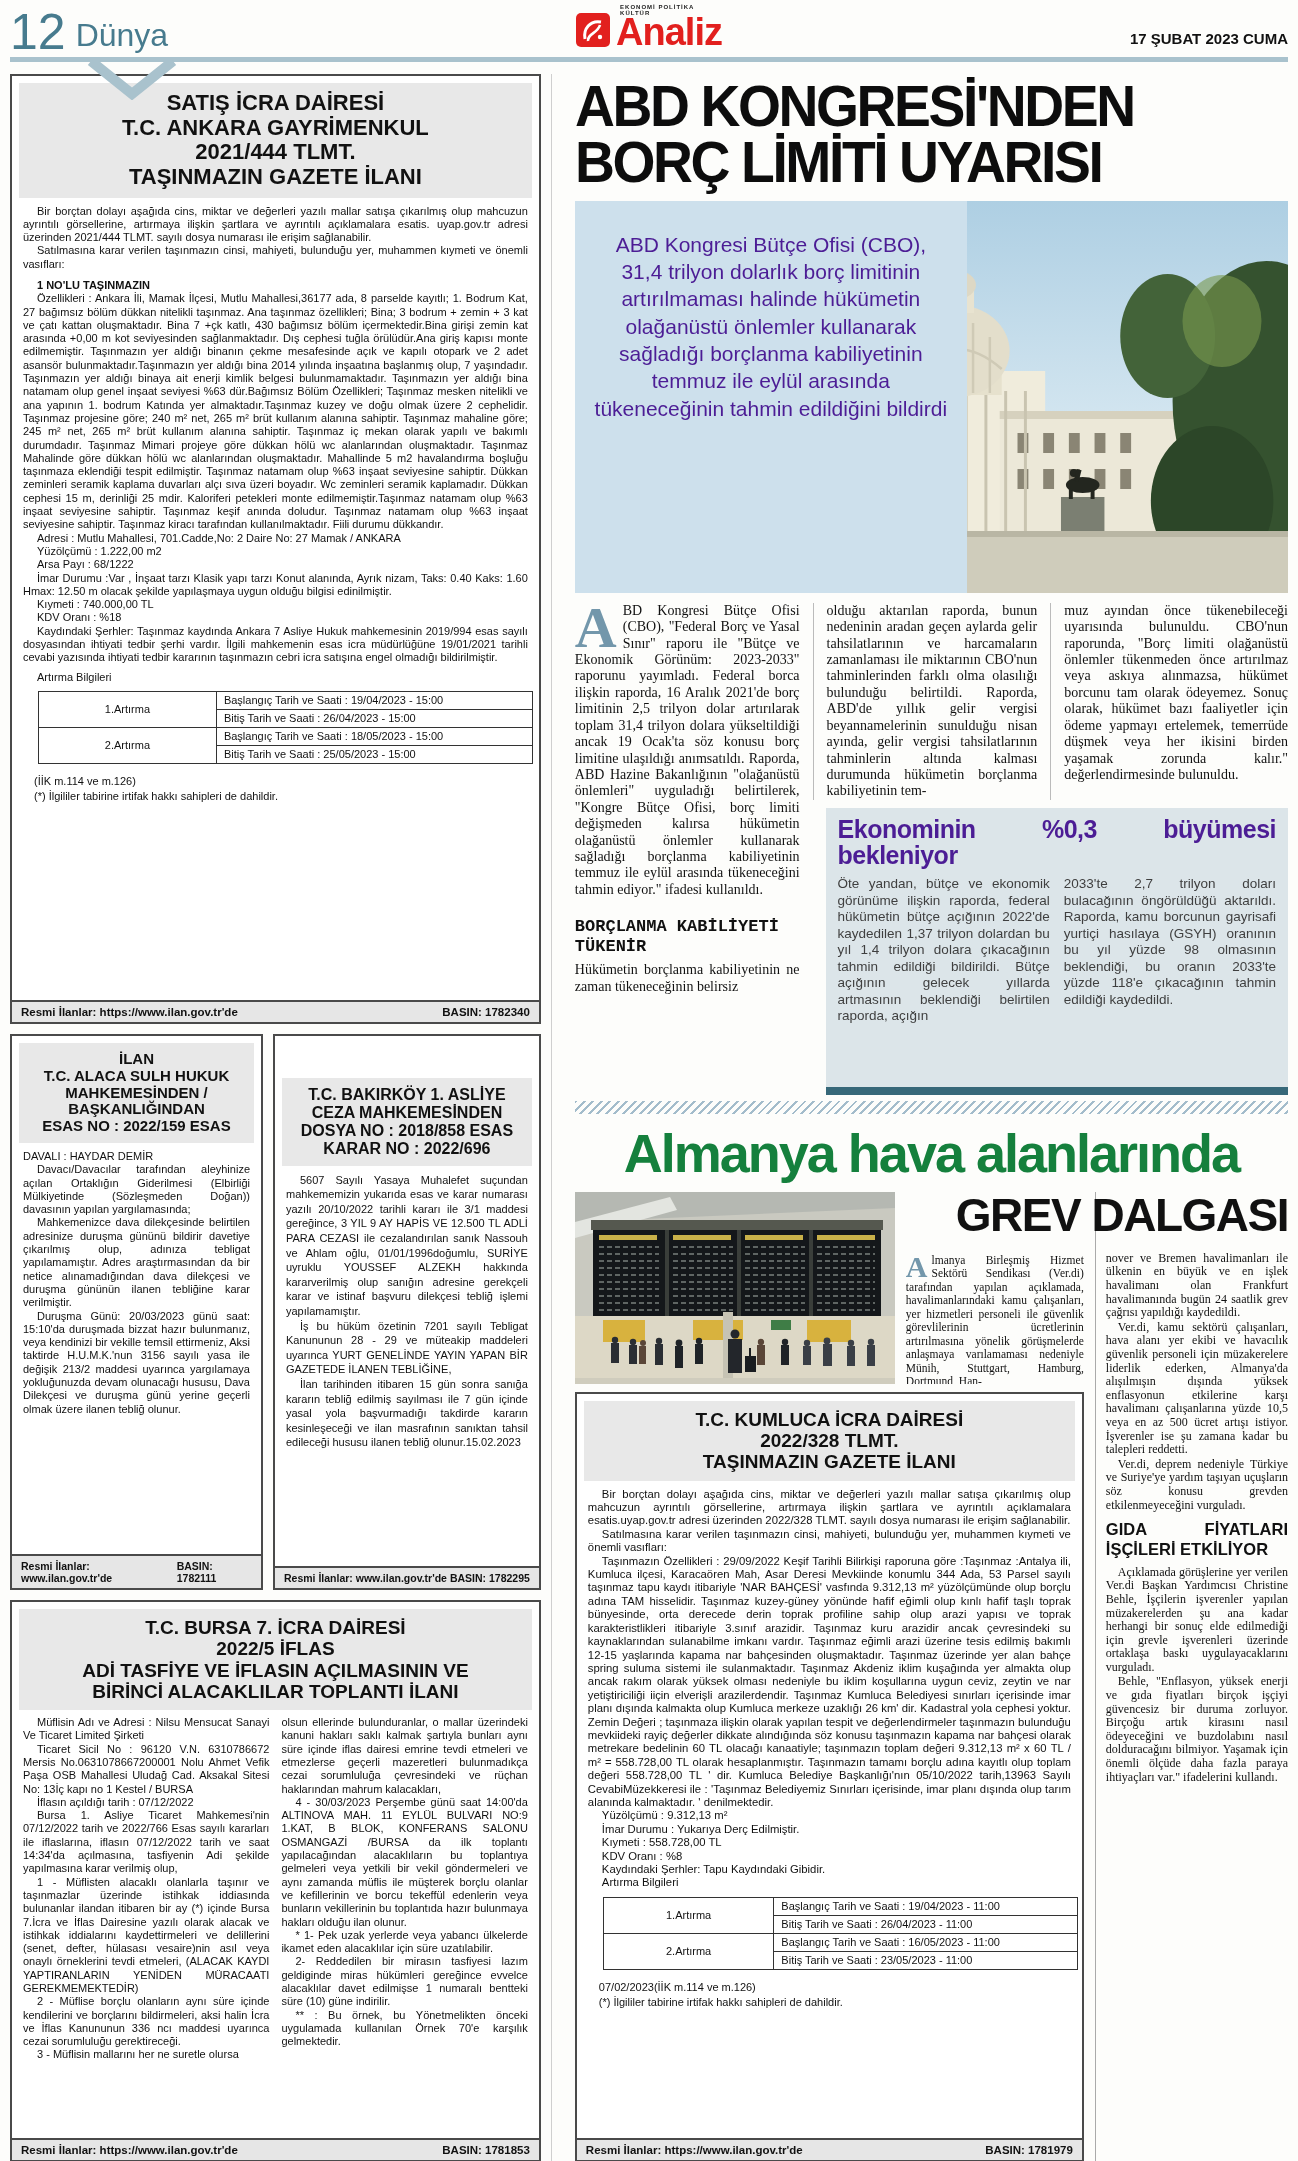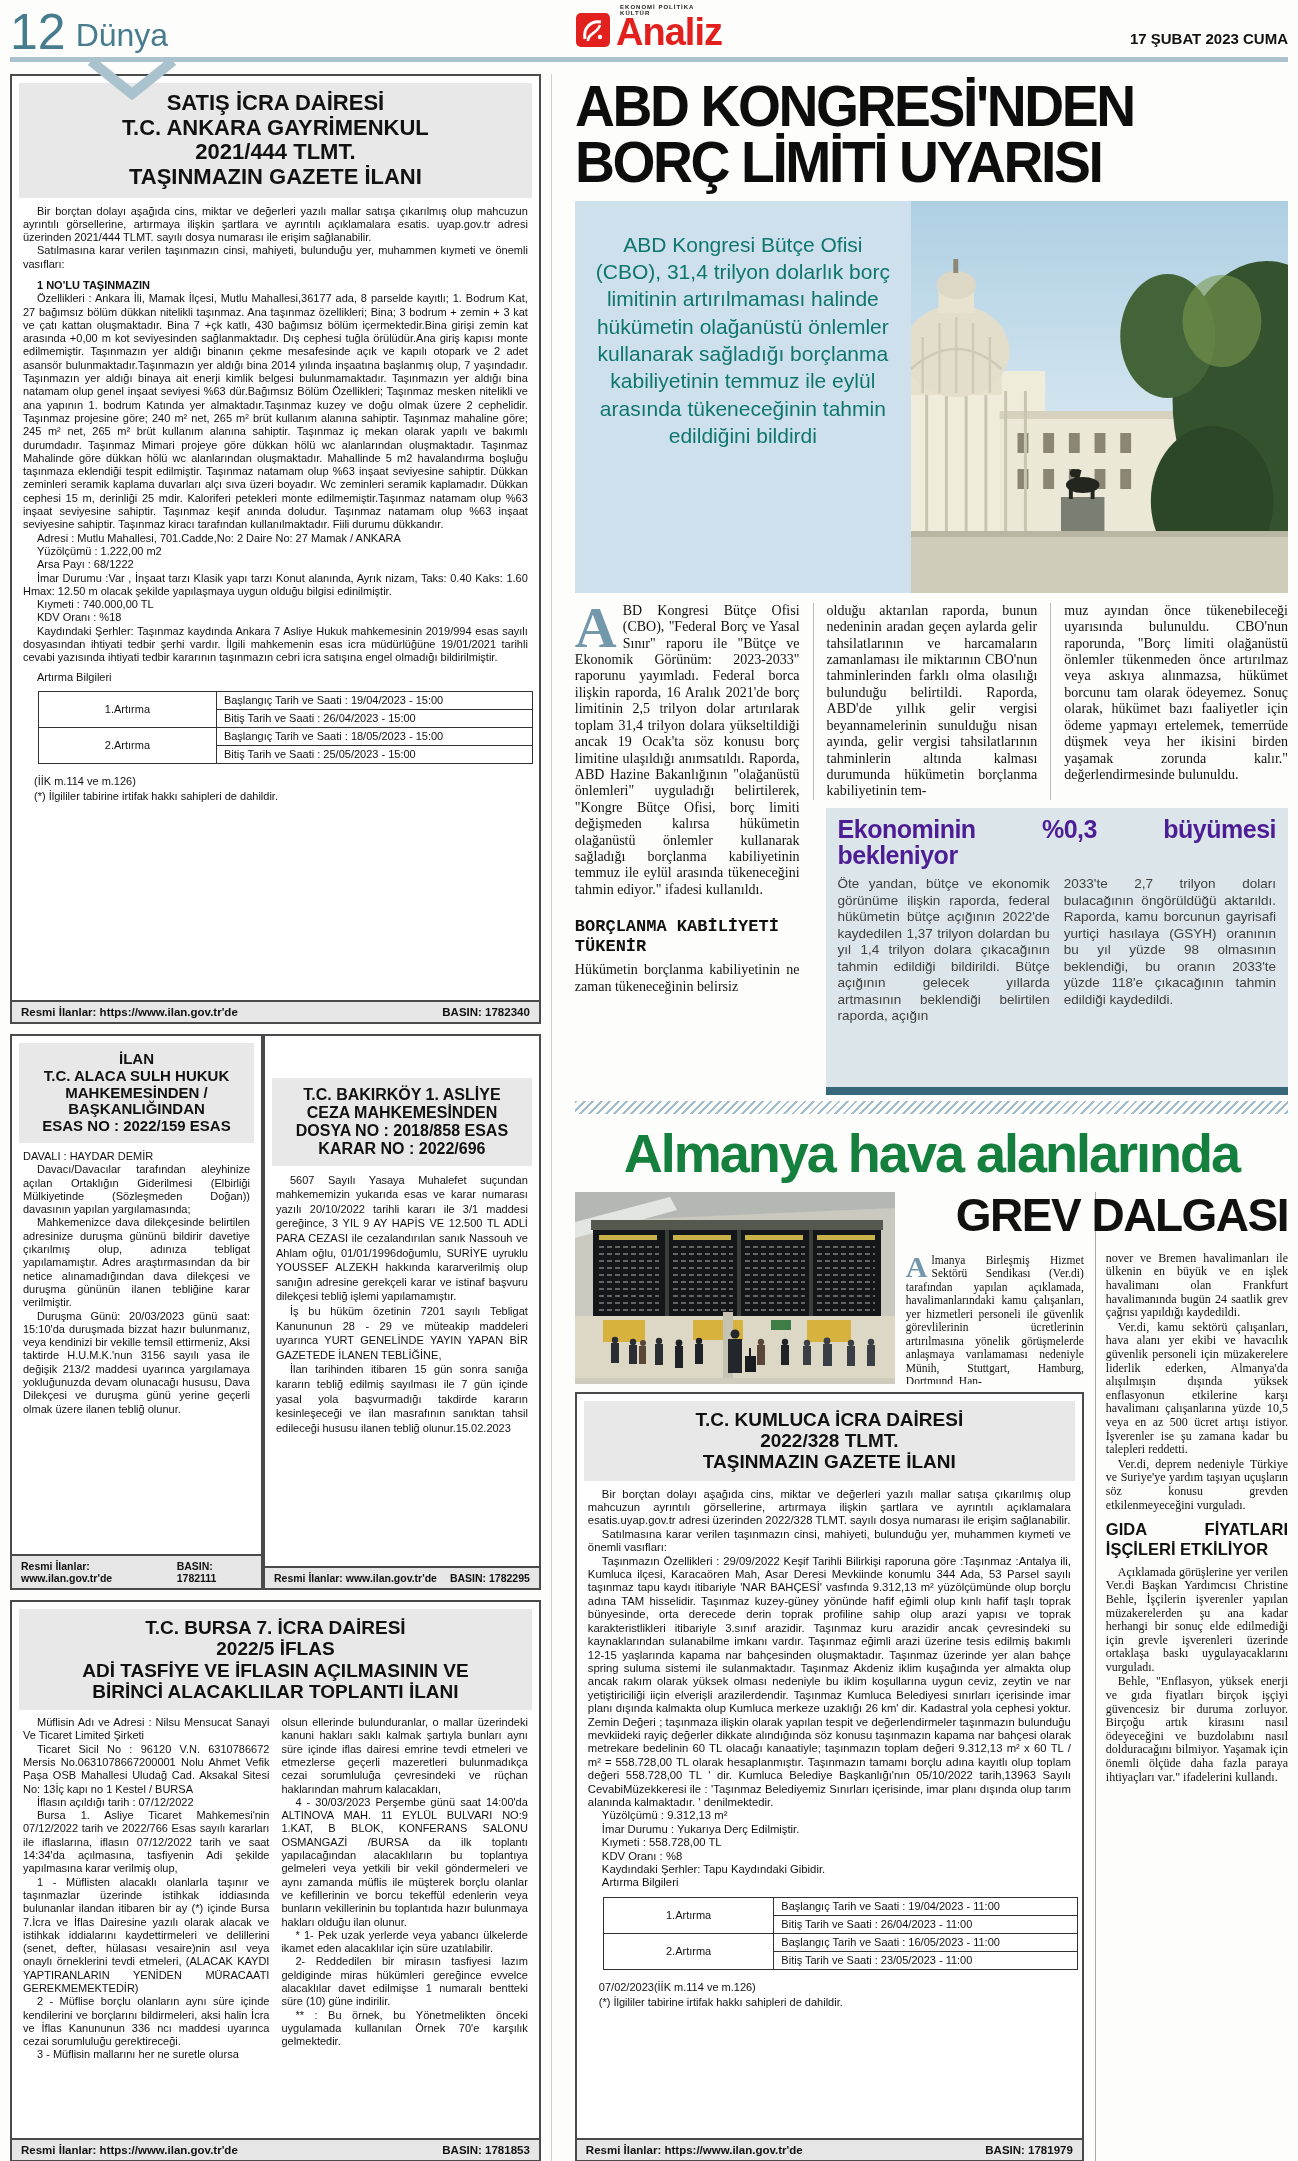--- a/index.html
+++ b/index.html
@@ -38,22 +38,22 @@
   .auction td { border:1px solid #333; padding:2.5px 7px; }
   .auction .alabel { width:36%; text-align:center; vertical-align:middle; }
   .n-notes { padding:6px 11px 4px 22px; font-size:11px; line-height:15px; }
   .n-footer { margin-top:auto; border-top:2px solid #4a4a4a; background:#e6e6e6;
               display:flex; justify-content:space-between; font-weight:bold; font-size:11.5px; padding:4px 9px; }
   
   .abd-headline { font-weight:bold; font-size:57px; line-height:0.99; letter-spacing:-2.5px;
                   transform:scaleX(0.97); transform-origin:left; color:#0d0d0d; margin:4px 0 10px; }
   .photo-wrap { position:relative; height:392px; margin-bottom:10px; overflow:hidden; }
   .photo-wrap svg { position:absolute; inset:0; width:100%; height:100%; }
-  .lede-box { position:absolute; left:0; top:0; bottom:0; width:336px; background:#cde0ec;
-              padding:30px 18px; text-align:center; font-size:21px; line-height:1.3; color:#0f766e; }
+  .lede-box { position:absolute; left:0; top:0; bottom:0; width:392px; background:#cde0ec;
+              padding:30px 18px; text-align:center; font-size:21px; line-height:1.3; color:#4c1d95; }
   .abd-article { height:492px; display:grid; grid-template-columns:1fr 1fr 1fr; grid-template-rows:auto 1fr;
                  column-gap:0; font-family:"Liberation Serif", serif; font-size:14px; line-height:16.4px;
                  text-align:justify; overflow:hidden; }
   .abd-article .acol { padding-right:13px; }
   .abd-article .c2, .abd-article .c3 { border-left:1px solid #bbb; padding-left:13px; }
   .abd-article .c1 { grid-row:1/3; }
   .dropcap { float:left; font-weight:bold; font-size:58px; line-height:44px; color:#7397ab;
              font-family:"Liberation Serif", serif; margin:3px 6px 0 0; }
   .abd-subhead { font-family:Liberation Mono, monospace; font-weight:bold; font-size:17px;
                  line-height:1.15; margin:19px 0 6px; text-align:left; }
@@ -162,21 +162,21 @@
         <div class="n-notes">
           <div>(İİK m.114 ve m.126)</div>
           <div>(*) İlgililer tabirine irtifak hakkı sahipleri de dahildir.</div>
         </div>
         <div class="n-footer">
           <span>Resmi İlanlar: https://www.ilan.gov.tr'de</span>
           <span>BASIN: 1782340</span>
         </div>
       </div>
 
-      <div style="display:flex; height:556px;">
+      <div style="display:flex; gap:10px; height:556px;">
         <div class="notice" style="width:253px;">
           <div class="n-title t-15">
             <div>İLAN</div>
             <div>T.C. ALACA SULH HUKUK</div>
             <div>MAHKEMESİNDEN /</div>
             <div>BAŞKANLIĞINDAN</div>
             <div>ESAS NO : 2022/159 ESAS</div>
           </div>
           <div class="n-body">
             <p class="noind">DAVALI : HAYDAR DEMİR</p>

